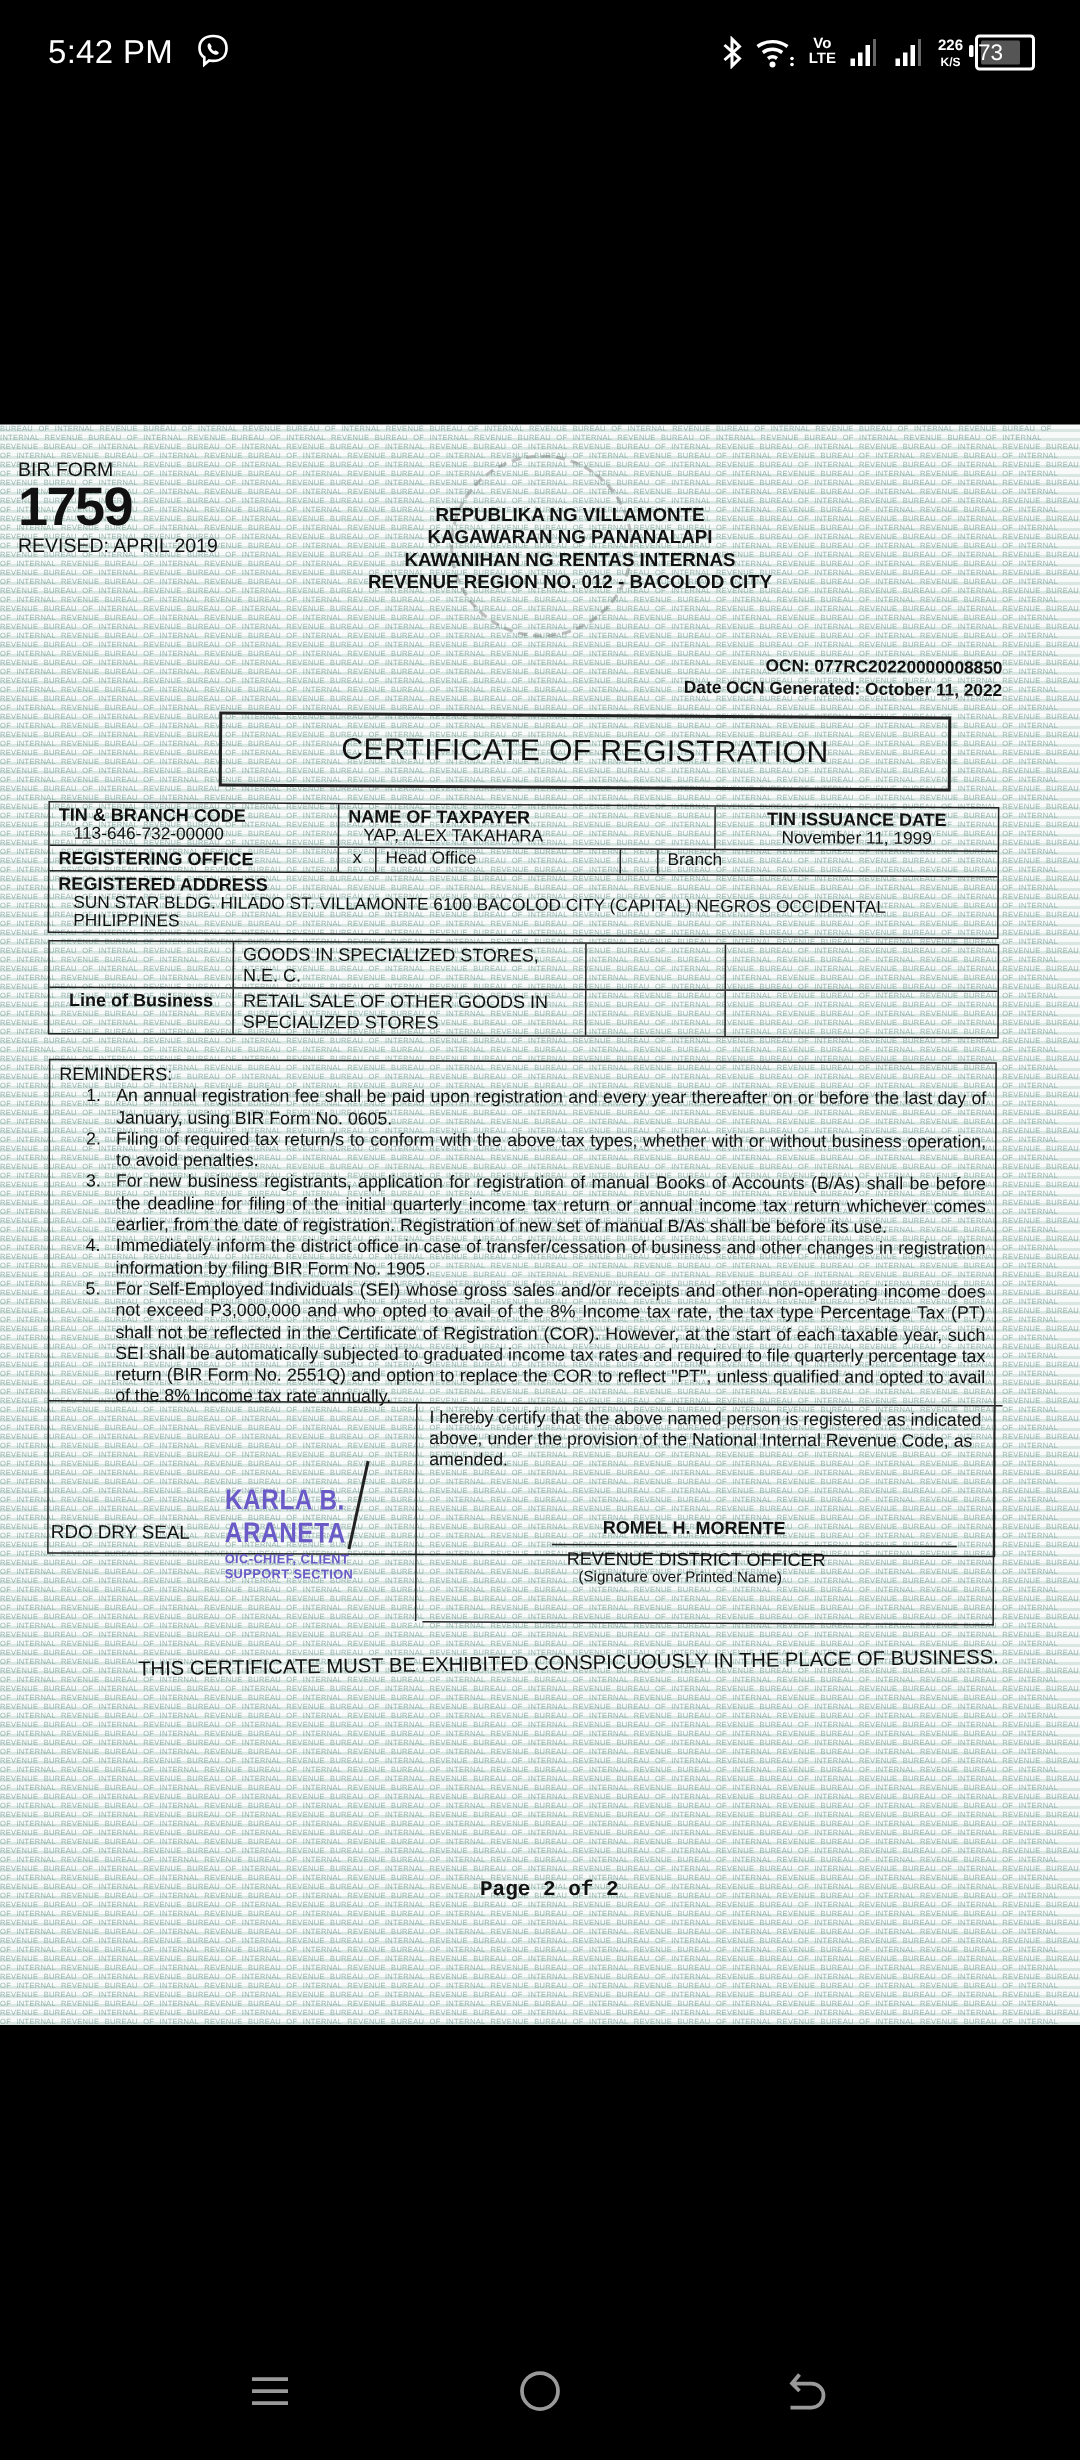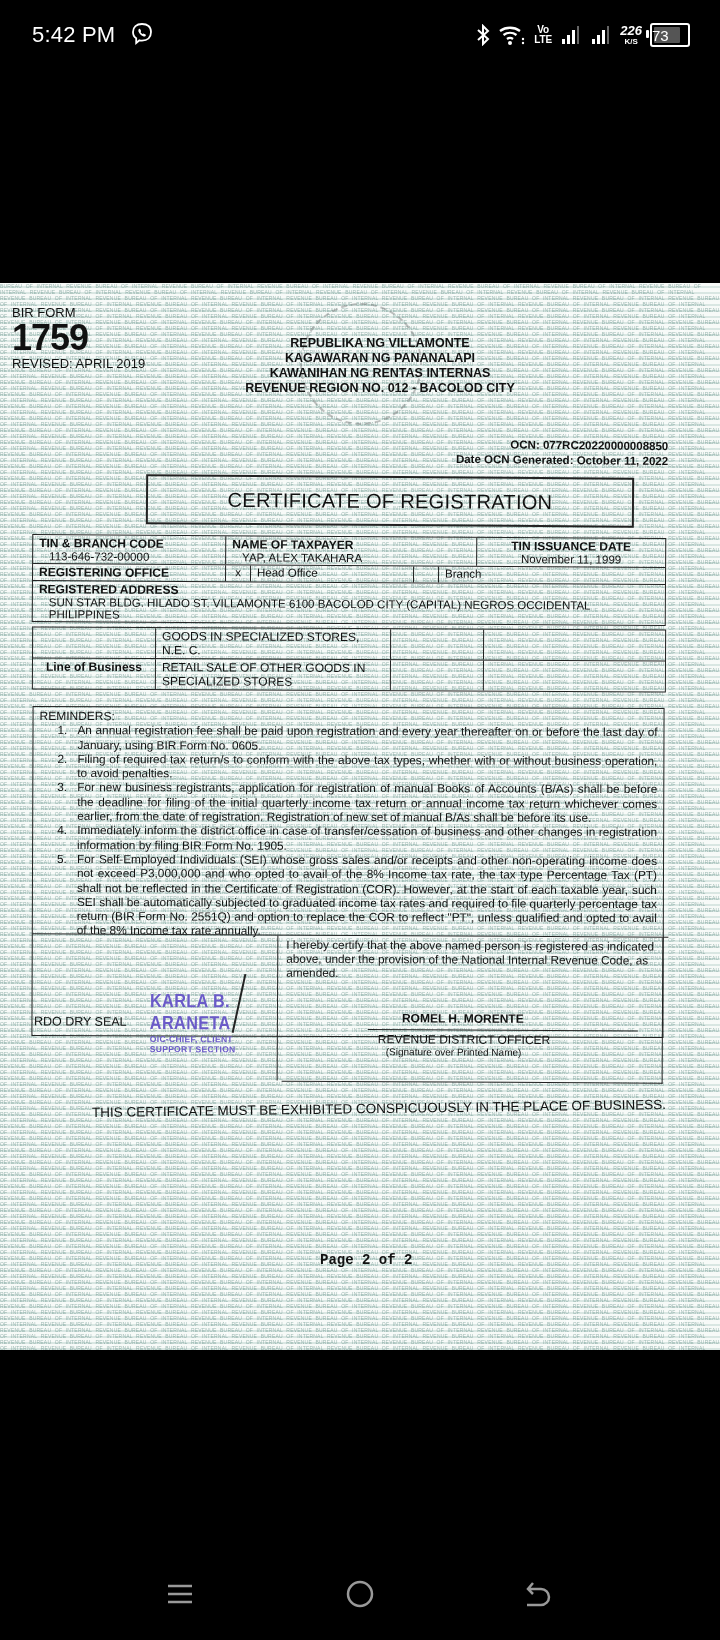--- a/index.html
+++ b/index.html
@@ -102,21 +102,21 @@
     </span>
     <span class="sb-icon">
       <svg width="22" height="20" viewBox="0 0 22 20">
           <rect x="2" y="14" width="3" height="5" fill="#fff"></rect>
           <rect x="7" y="10" width="3" height="9" fill="#fff"></rect>
           <rect x="12" y="5" width="3" height="14" fill="#fff"></rect>
           <rect x="17" y="1" width="2" height="18" fill="#666"></rect>
         </svg>
     </span>
     <span class="sb-icon sb-stack">
-      <span style="font-size:13px;line-height:12px;font-style:italic;">226</span>
+      <span style="font-size:10px;line-height:12px;">226</span>
       <span style="font-size:8px;line-height:9px;">K/S</span>
     </span>
     <span class="battery">
       <span class="battery-fill"></span>
       <span class="battery-text">73</span>
     </span>
   </div>
 </div>
 
 <div class="doc">

